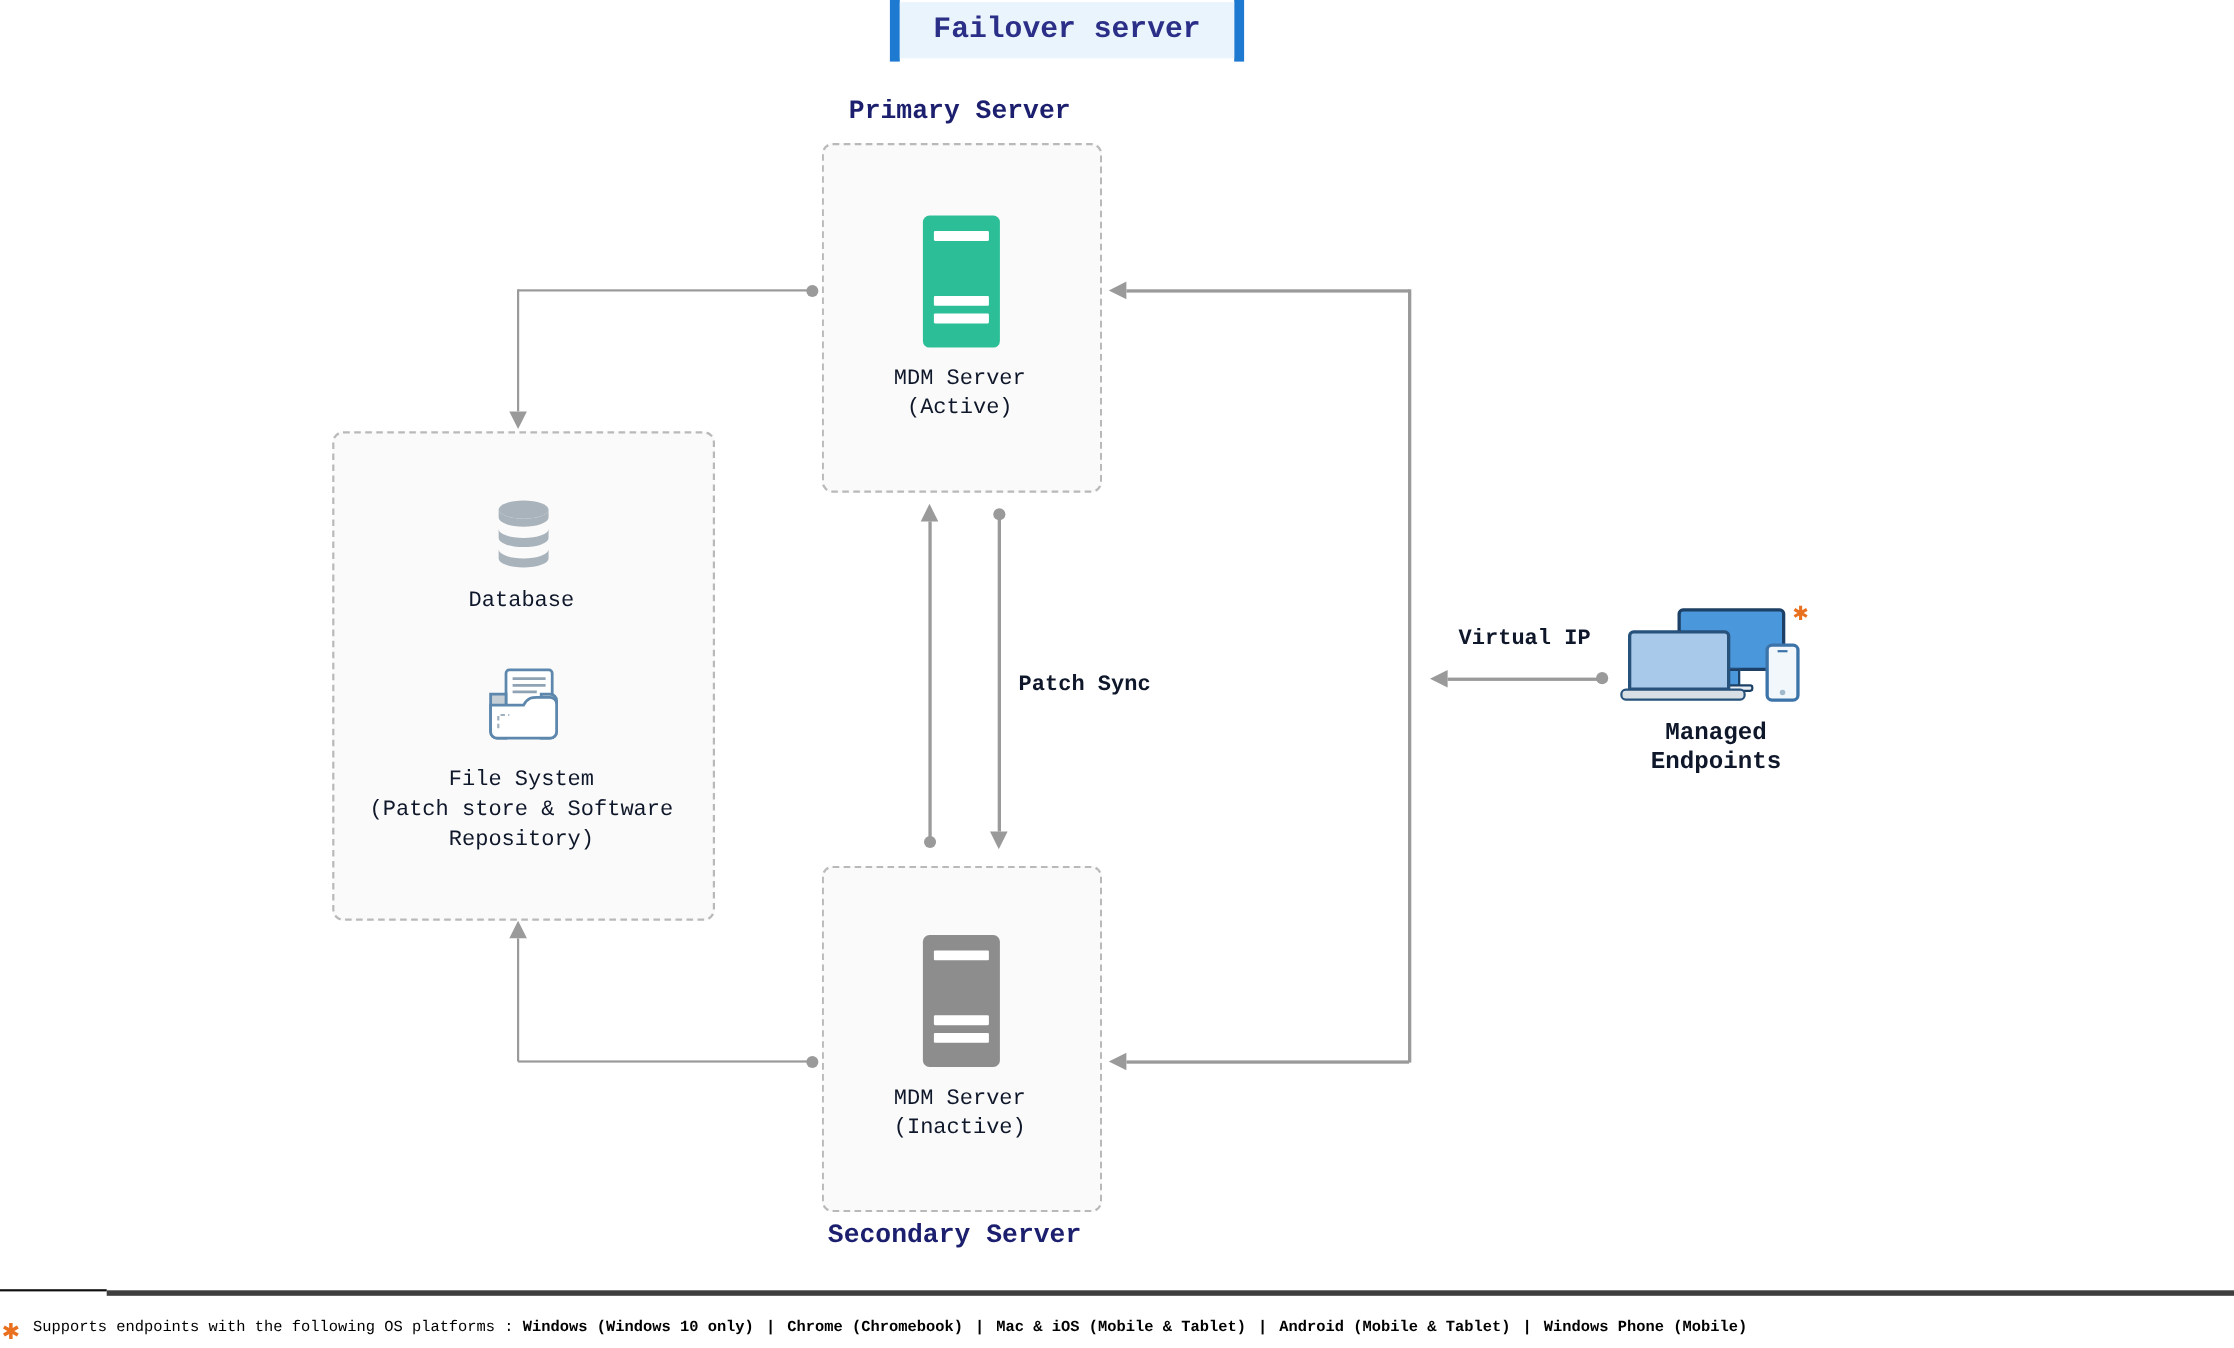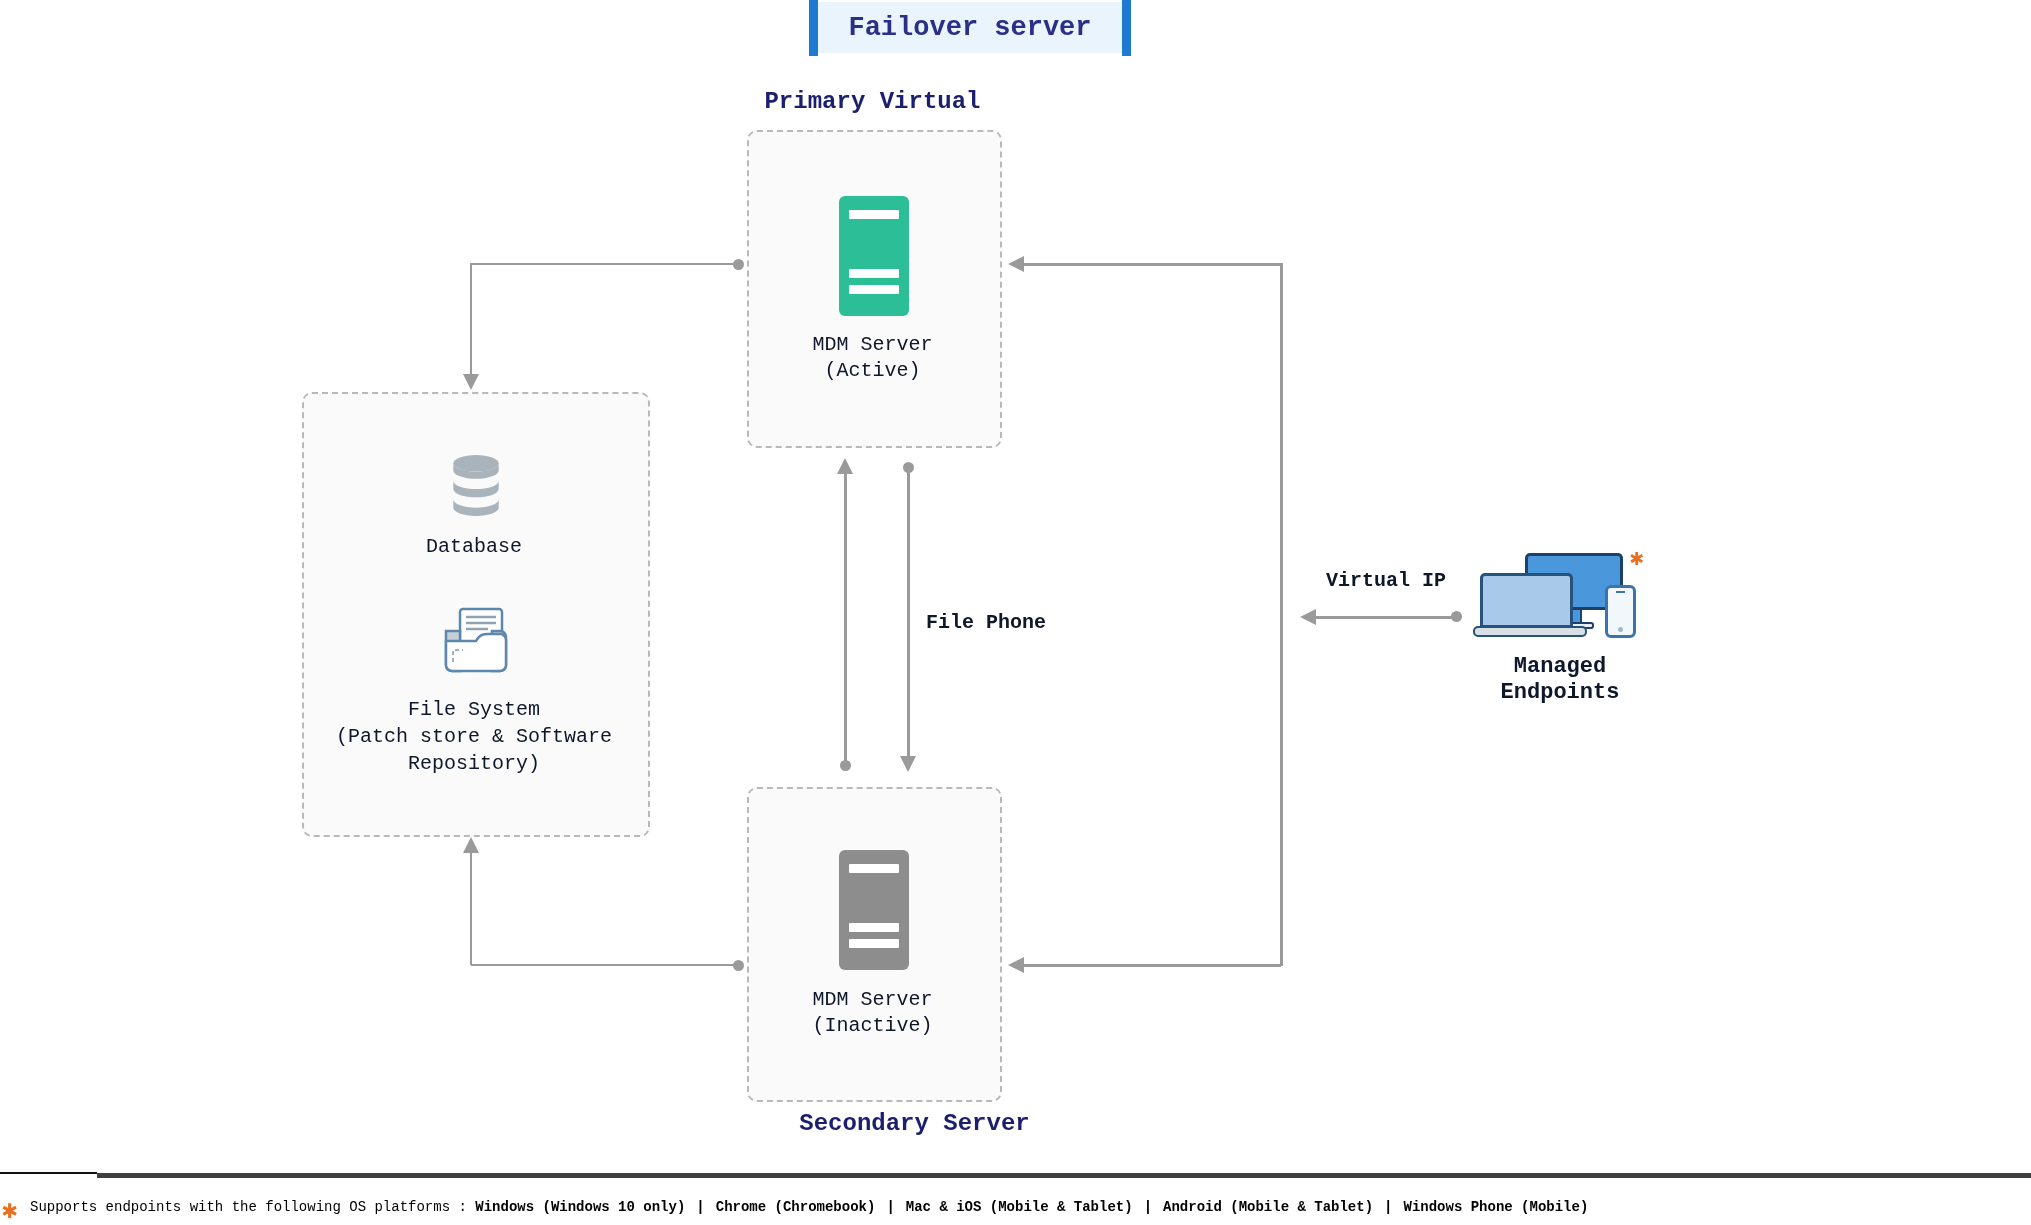--- a/index.html
+++ b/index.html
@@ -56,21 +56,21 @@
 <body>
 
 <div id="stage">
 
   <div class="banner">
     <div class="bar l"></div>
     <div class="bar r"></div>
     <div class="mid">Failover server</div>
   </div>
 
-  <div class="heading" style="left:747px;top:88px;width:251px;">Primary Virtual</div>
+  <div class="heading" style="left:747px;top:88px;width:251px;">Primary Server</div>
   <div class="dashed-box" style="left:747px;top:130px;width:251px;height:314px;">
     <div class="server active" style="left:90px;top:64px;">
       <div class="sbar" style="top:14px;"></div>
       <div class="sbar" style="top:73px;"></div>
       <div class="sbar" style="top:89px;"></div>
     </div>
     <div class="lbl center" style="left:0;top:200px;width:247px;">
       <div>MDM Server</div>
       <div>(Active)</div>
     </div>
@@ -107,40 +107,40 @@
     <div class="server inactive" style="left:90px;top:61px;">
       <div class="sbar" style="top:14px;"></div>
       <div class="sbar" style="top:73px;"></div>
       <div class="sbar" style="top:89px;"></div>
     </div>
     <div class="lbl center" style="left:0;top:198px;width:247px;">
       <div>MDM Server</div>
       <div>(Inactive)</div>
     </div>
   </div>
-  <div class="heading" style="left:789px;top:1110px;width:251px;">Secondary Server</div>
+  <div class="heading" style="left:732px;top:1110px;width:251px;text-align:right;">Secondary Server</div>
 
   <div class="dot" style="left:733px;top:259px;"></div>
   <div class="ln" style="left:471px;top:263px;width:266px;height:2px;"></div>
   <div class="ln" style="left:470px;top:263px;width:2px;height:111px;"></div>
   <div class="ah ah-down" style="left:463px;top:374px;"></div>
 
   <div class="dot" style="left:733px;top:960px;"></div>
   <div class="ln" style="left:471px;top:964px;width:266px;height:2px;"></div>
   <div class="ln" style="left:470px;top:853px;width:2px;height:112px;"></div>
   <div class="ah ah-up" style="left:463px;top:837px;"></div>
 
   <div class="ah ah-up" style="left:837px;top:458px;"></div>
   <div class="ln" style="left:844px;top:474px;width:3px;height:291px;"></div>
   <div class="dot" style="left:840px;top:760px;"></div>
 
   <div class="dot" style="left:903px;top:462px;"></div>
   <div class="ln" style="left:907px;top:472px;width:3px;height:284px;"></div>
   <div class="ah ah-down" style="left:900px;top:756px;"></div>
-  <div class="lbl bold" style="left:926px;top:610px;">File Phone</div>
+  <div class="lbl bold" style="left:926px;top:610px;">Patch Sync</div>
 
   <div class="ln" style="left:1280px;top:263px;width:3px;height:703px;"></div>
   <div class="ln" style="left:1024px;top:263px;width:257px;height:3px;"></div>
   <div class="ah ah-left" style="left:1008px;top:256px;"></div>
   <div class="ln" style="left:1024px;top:964px;width:257px;height:3px;"></div>
   <div class="ah ah-left" style="left:1008px;top:957px;"></div>
 
   <div class="lbl bold center" style="left:1316px;top:568px;width:140px;">Virtual IP</div>
   <div class="ah ah-left" style="left:1300px;top:609px;"></div>
   <div class="ln" style="left:1316px;top:616px;width:136px;height:3px;"></div>

